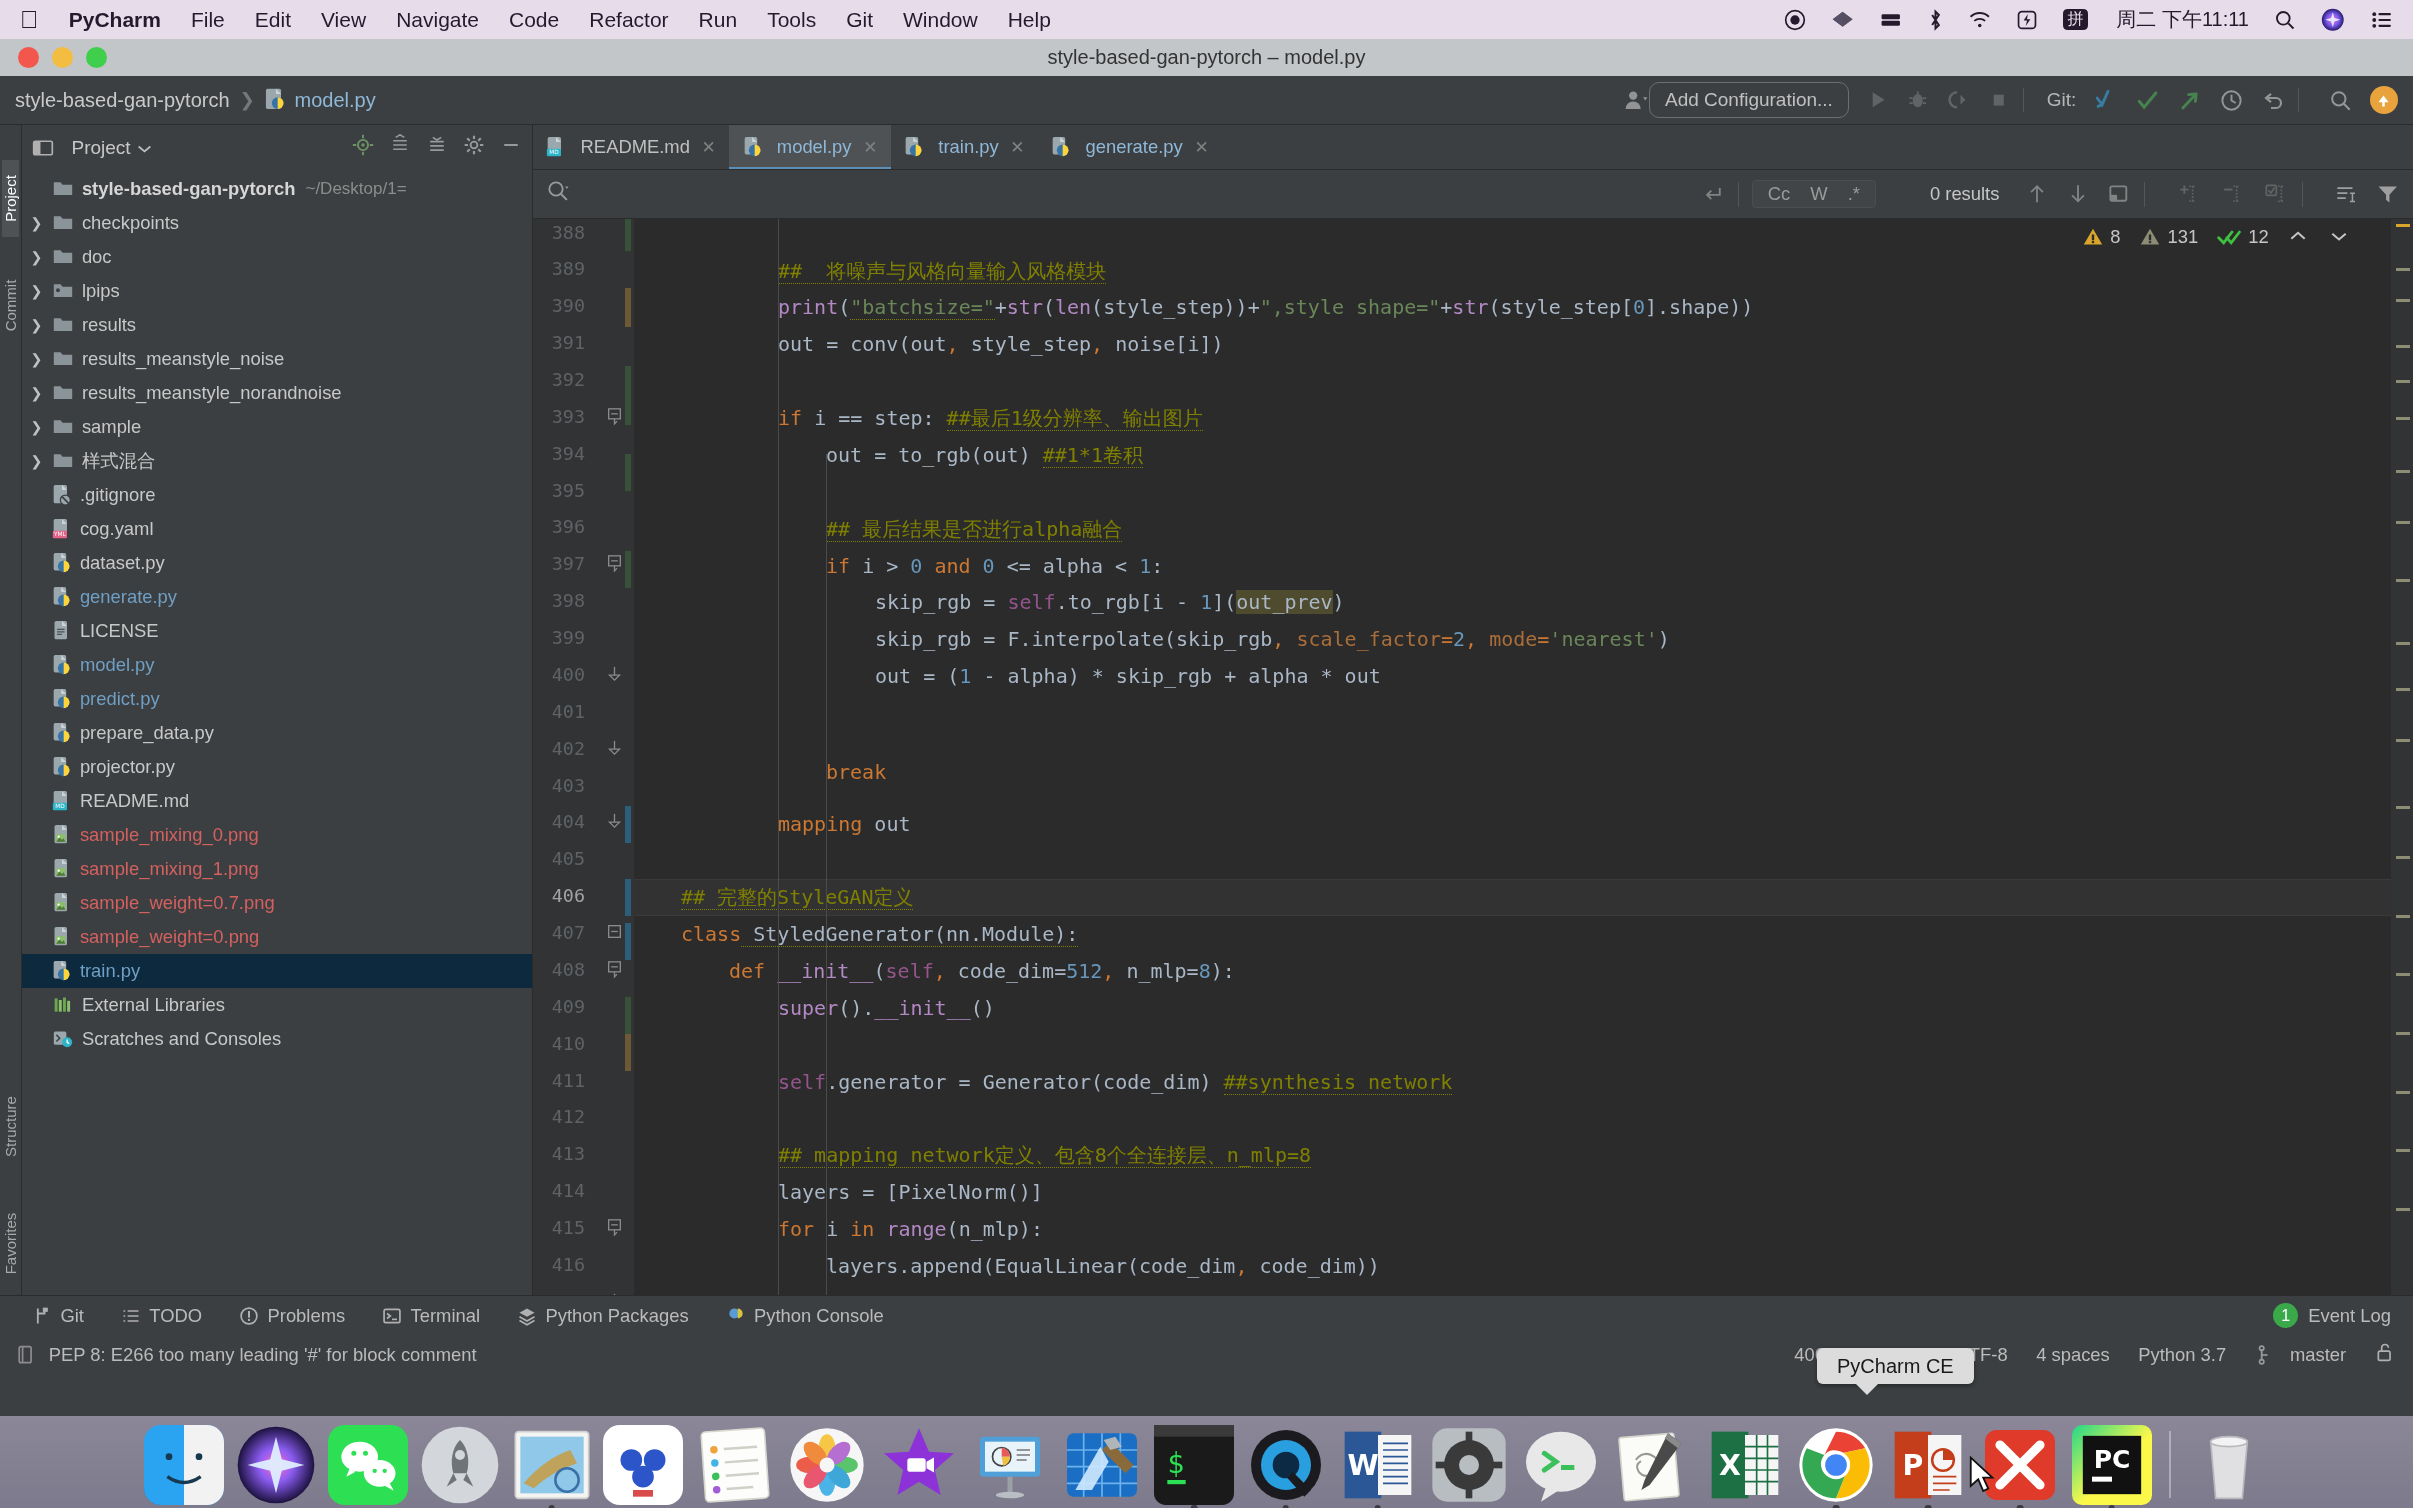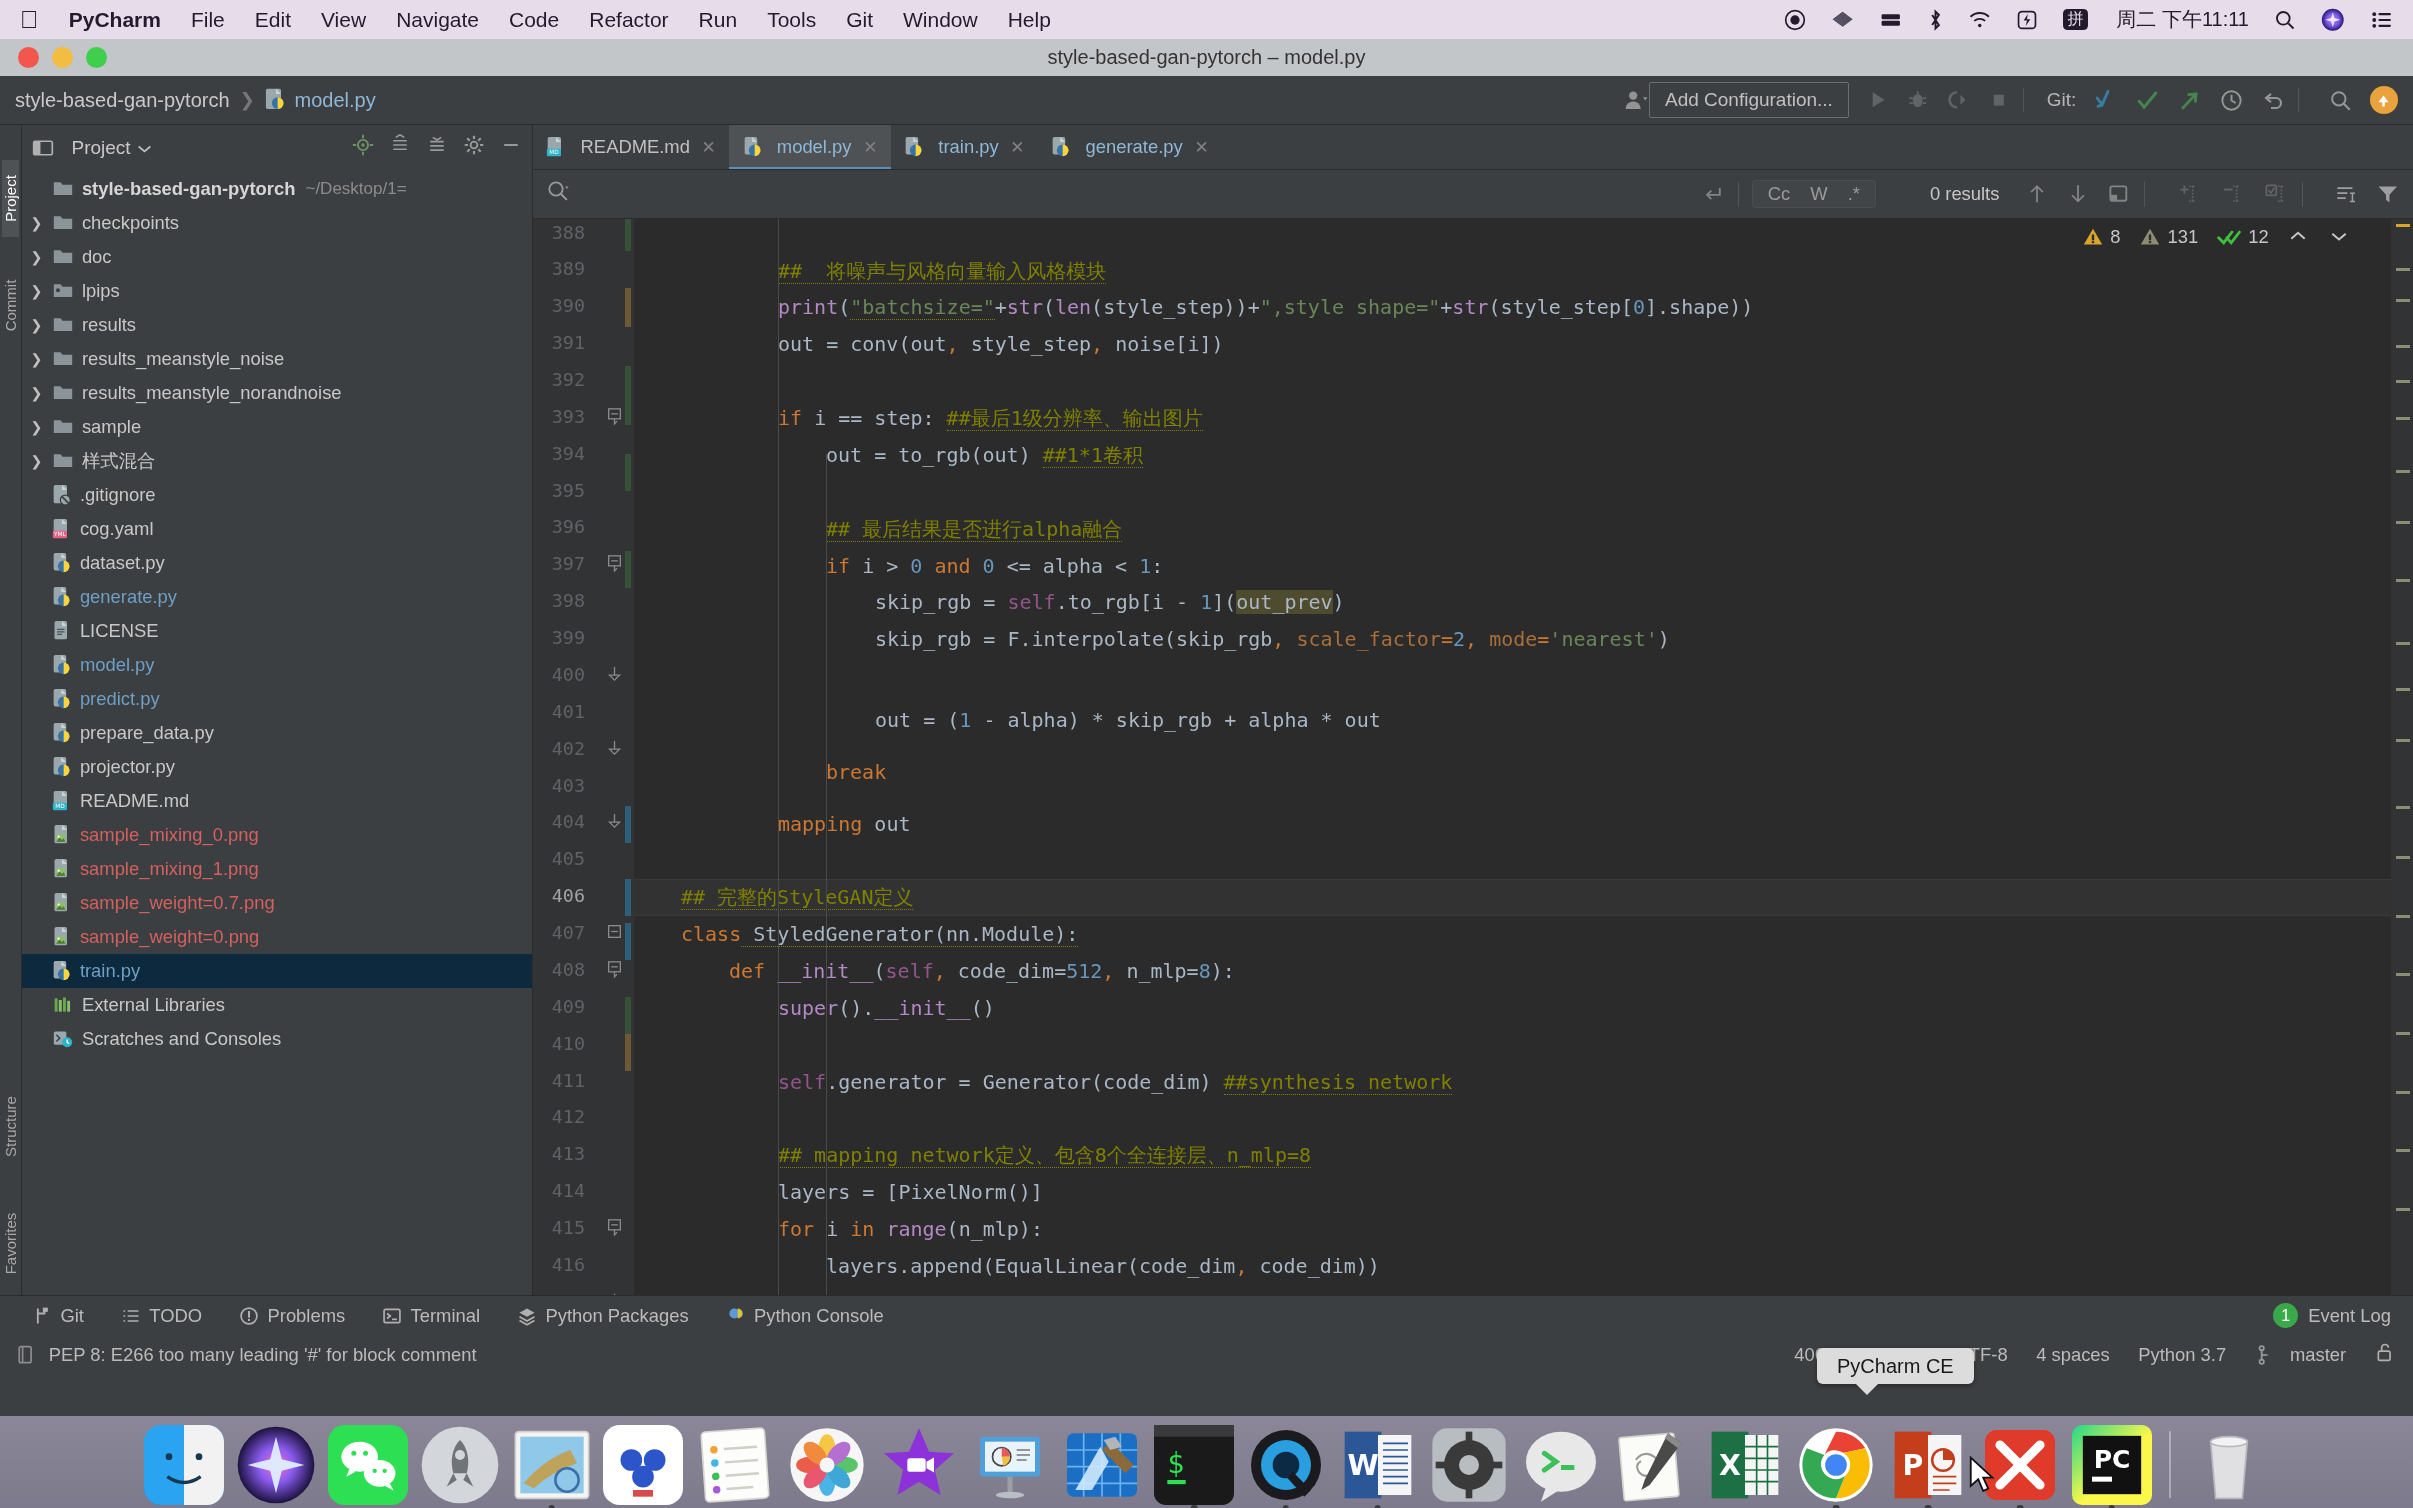--- a/index.html
+++ b/index.html
@@ -47,21 +47,21 @@
     height:49px; background:#3c3f41; display:flex; align-items:center;
     padding:0 15px; color:#bbbbbb; font-size:20px;
     border-bottom:0.8px solid #2b2b2b;
   }
   .crumb { color:#c9c9c9; }
   .crumb.sep { color:#777; margin:0 10px; font-size:18.4px; }
   .crumb.file { color:#8fb8d8; }
   .tb-spacer { flex:1; }
   .tb-btn { margin-left:17px; display:flex; align-items:center; opacity:.75; }
   .addcfg {
-    border:0.8px solid #6b6f71; border-radius:2px; color:#c0c0c0;
+    border:0.8px solid #6b6f71; border-radius:10px; color:#c0c0c0;
     padding:5.9px 15px; font-size:19px; 
   }
   .tb-divider { width:0.8px; height:23.5px; background:#555; margin:0 11.7px; }
   .gitlabel { color:#b6b6b6; margin-left:11.7px; font-size:19px; }
   .update-badge {
     width:28.5px;height:28.5px;border-radius:50%;background:#e8a33d;
     display:flex;align-items:center;justify-content:center;margin-left:17px;
   }
 
   
@@ -1034,21 +1034,21 @@
           <div class="codearea">
               <div class="cline" style="top: 34px; left: 144px;"><span class="cm squig">##  将噪声与风格向量输入风格模块</span></div>
               <div class="cline" style="top: 70px; left: 144px;"><span class="fn">print</span><span class="f">(</span><span class="s squig">"batchsize="</span><span class="f">+</span><span class="fn">str</span><span class="f">(</span><span class="fn">len</span><span class="f">(style_step))+</span><span class="s">",style shape="</span><span class="f">+</span><span class="fn">str</span><span class="f">(style_step[</span><span class="n">0</span><span class="f">].shape))</span></div>
               <div class="cline" style="top: 107px; left: 144px;"><span class="f">out = conv(out</span><span class="k">,</span><span class="f"> style_step</span><span class="k">,</span><span class="f"> noise[i])</span></div>
               <div class="cline" style="top: 181px; left: 144px;"><span class="k">if</span><span class="f"> i == step: </span><span class="cm squig">##最后1级分辨率、输出图片</span></div>
               <div class="cline" style="top: 218px; left: 192px;"><span class="f">out = to_rgb(out) </span><span class="cm squig">##1*1卷积</span></div>
               <div class="cline" style="top: 292px; left: 192px;"><span class="cm squig">## 最后结果是否进行alpha融合</span></div>
               <div class="cline" style="top: 329px; left: 192px;"><span class="k">if</span><span class="f"> i &gt; </span><span class="n">0</span><span class="k"> and </span><span class="n">0</span><span class="f"> &lt;= alpha &lt; </span><span class="n">1</span><span class="f">:</span></div>
               <div class="cline" style="top: 365px; left: 241px;"><span class="f">skip_rgb = </span><span class="self">self</span><span class="f">.to_rgb[i - </span><span class="n">1</span><span class="f">](</span><span class="f hlid">out_prev</span><span class="f">)</span></div>
               <div class="cline" style="top: 402px; left: 241px;"><span class="f">skip_rgb = F.interpolate(skip_rgb</span><span class="k">,</span><span class="f"> </span><span class="param">scale_factor</span><span class="k">=</span><span class="n">2</span><span class="k">,</span><span class="f"> </span><span class="param">mode</span><span class="k">=</span><span class="s">'nearest'</span><span class="f">)</span></div>
-              <div class="cline" style="top: 439px; left: 241px; margin-top: 44px;"><span class="f">out = (</span><span class="n">1</span><span class="f"> - alpha) * skip_rgb + alpha * out</span></div>
+              <div class="cline" style="top: 439px; left: 241px;"><span class="f">out = (</span><span class="n">1</span><span class="f"> - alpha) * skip_rgb + alpha * out</span></div>
               <div class="cline" style="top: 535px; left: 192px;"><span class="k">break</span></div>
               <div class="cline" style="top: 587px; left: 144px;"><span class="k">mapping</span><span class="f"> out</span></div>
               <div class="curline-bg" style="top: 660px;"></div>
               <div class="cline" style="top: 660px; left: 47px;"><span class="cm squig">## 完整的StyleGAN定义</span></div>
               <div class="cline" style="top: 697px; left: 47px;"><span class="k">class</span><span class="f squig"> StyledGenerator(nn.Module):</span></div>
               <div class="cline" style="top: 734px; left: 95px;"><span class="k">def</span><span class="dunder"> __init__</span><span class="f">(</span><span class="self">self</span><span class="k">,</span><span class="f"> code_dim=</span><span class="n">512</span><span class="k">,</span><span class="f"> n_mlp=</span><span class="n">8</span><span class="f">):</span></div>
               <div class="cline" style="top: 771px; left: 144px;"><span class="fn">super</span><span class="f">().</span><span class="dunder">__init__</span><span class="f">()</span></div>
               <div class="cline" style="top: 845px; left: 144px;"><span class="self">self</span><span class="f">.generator = Generator(code_dim) </span><span class="cm squig">##synthesis network</span></div>
               <div class="cline" style="top: 918px; left: 144px;"><span class="cm squig">## mapping network定义、包含8个全连接层、n_mlp=8</span></div>
               <div class="cline" style="top: 955px; left: 144px;"><span class="f">layers = [PixelNorm()]</span></div>

